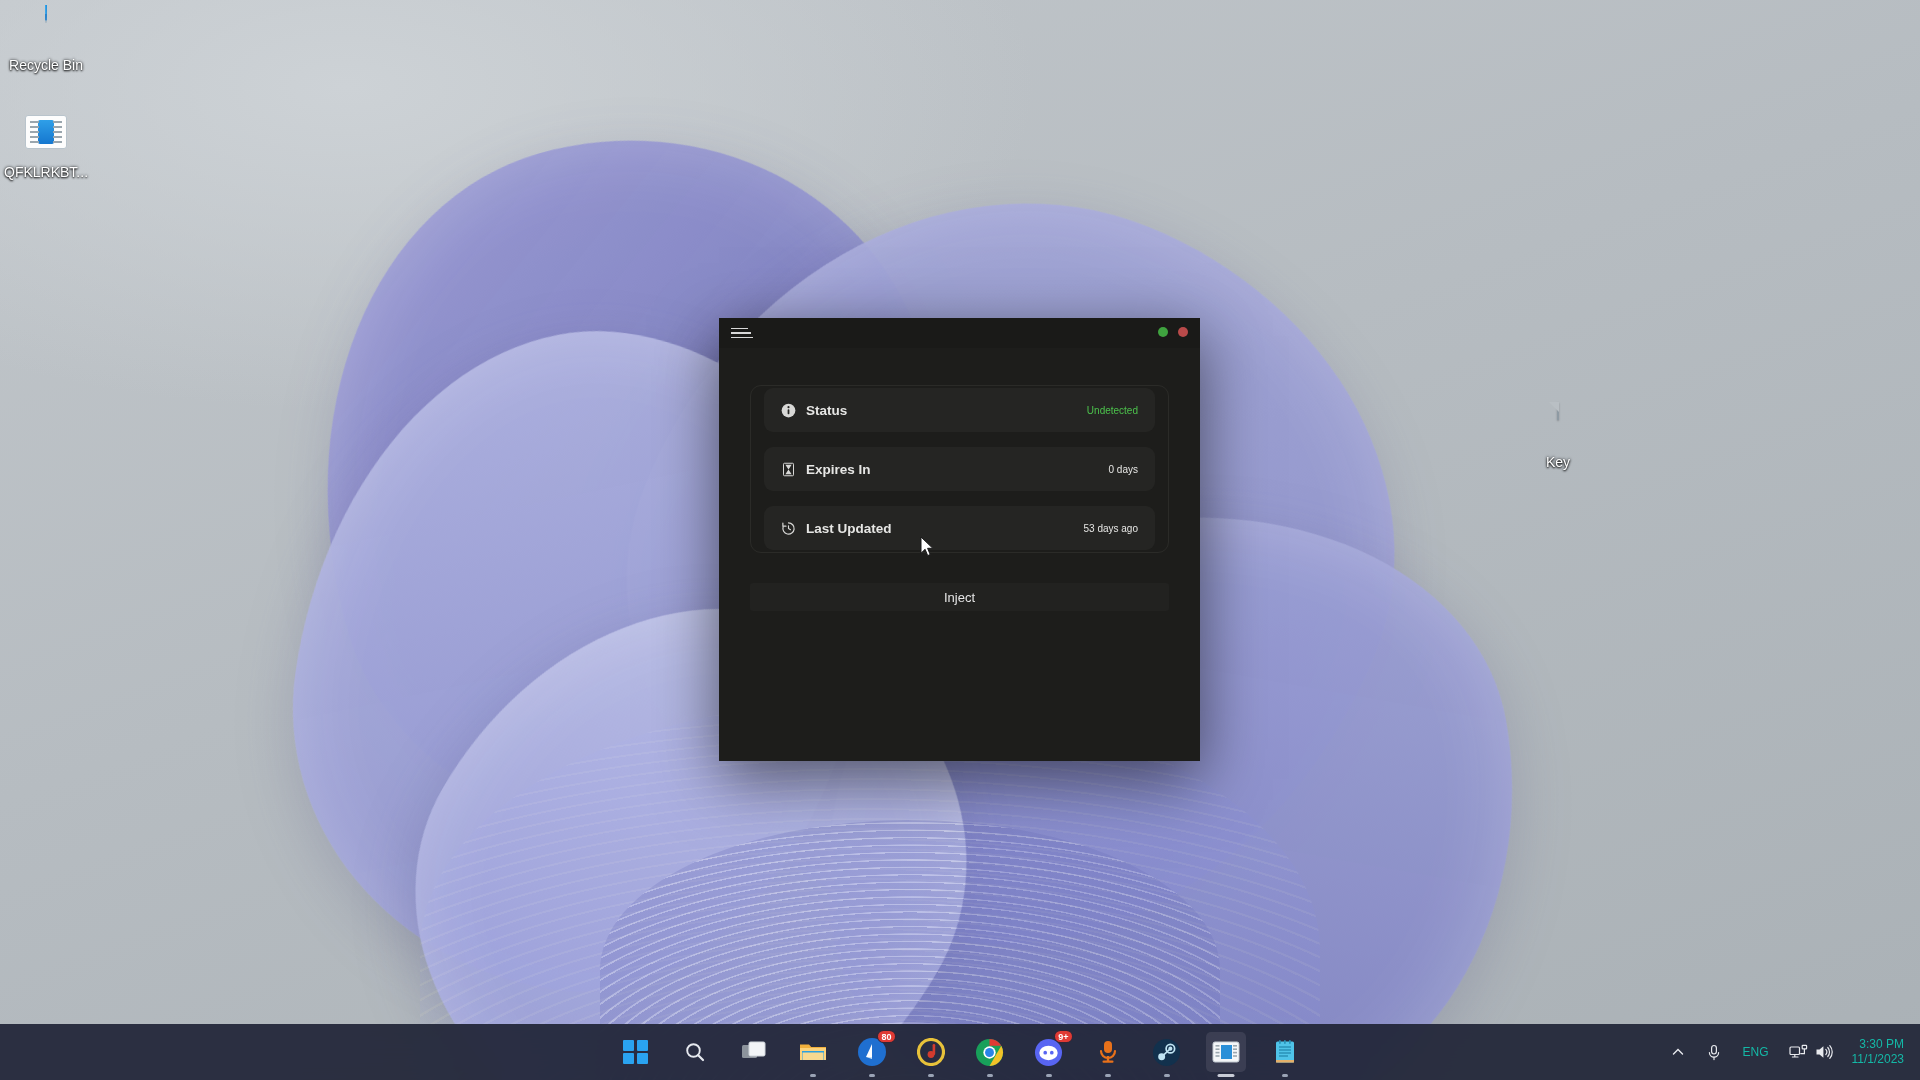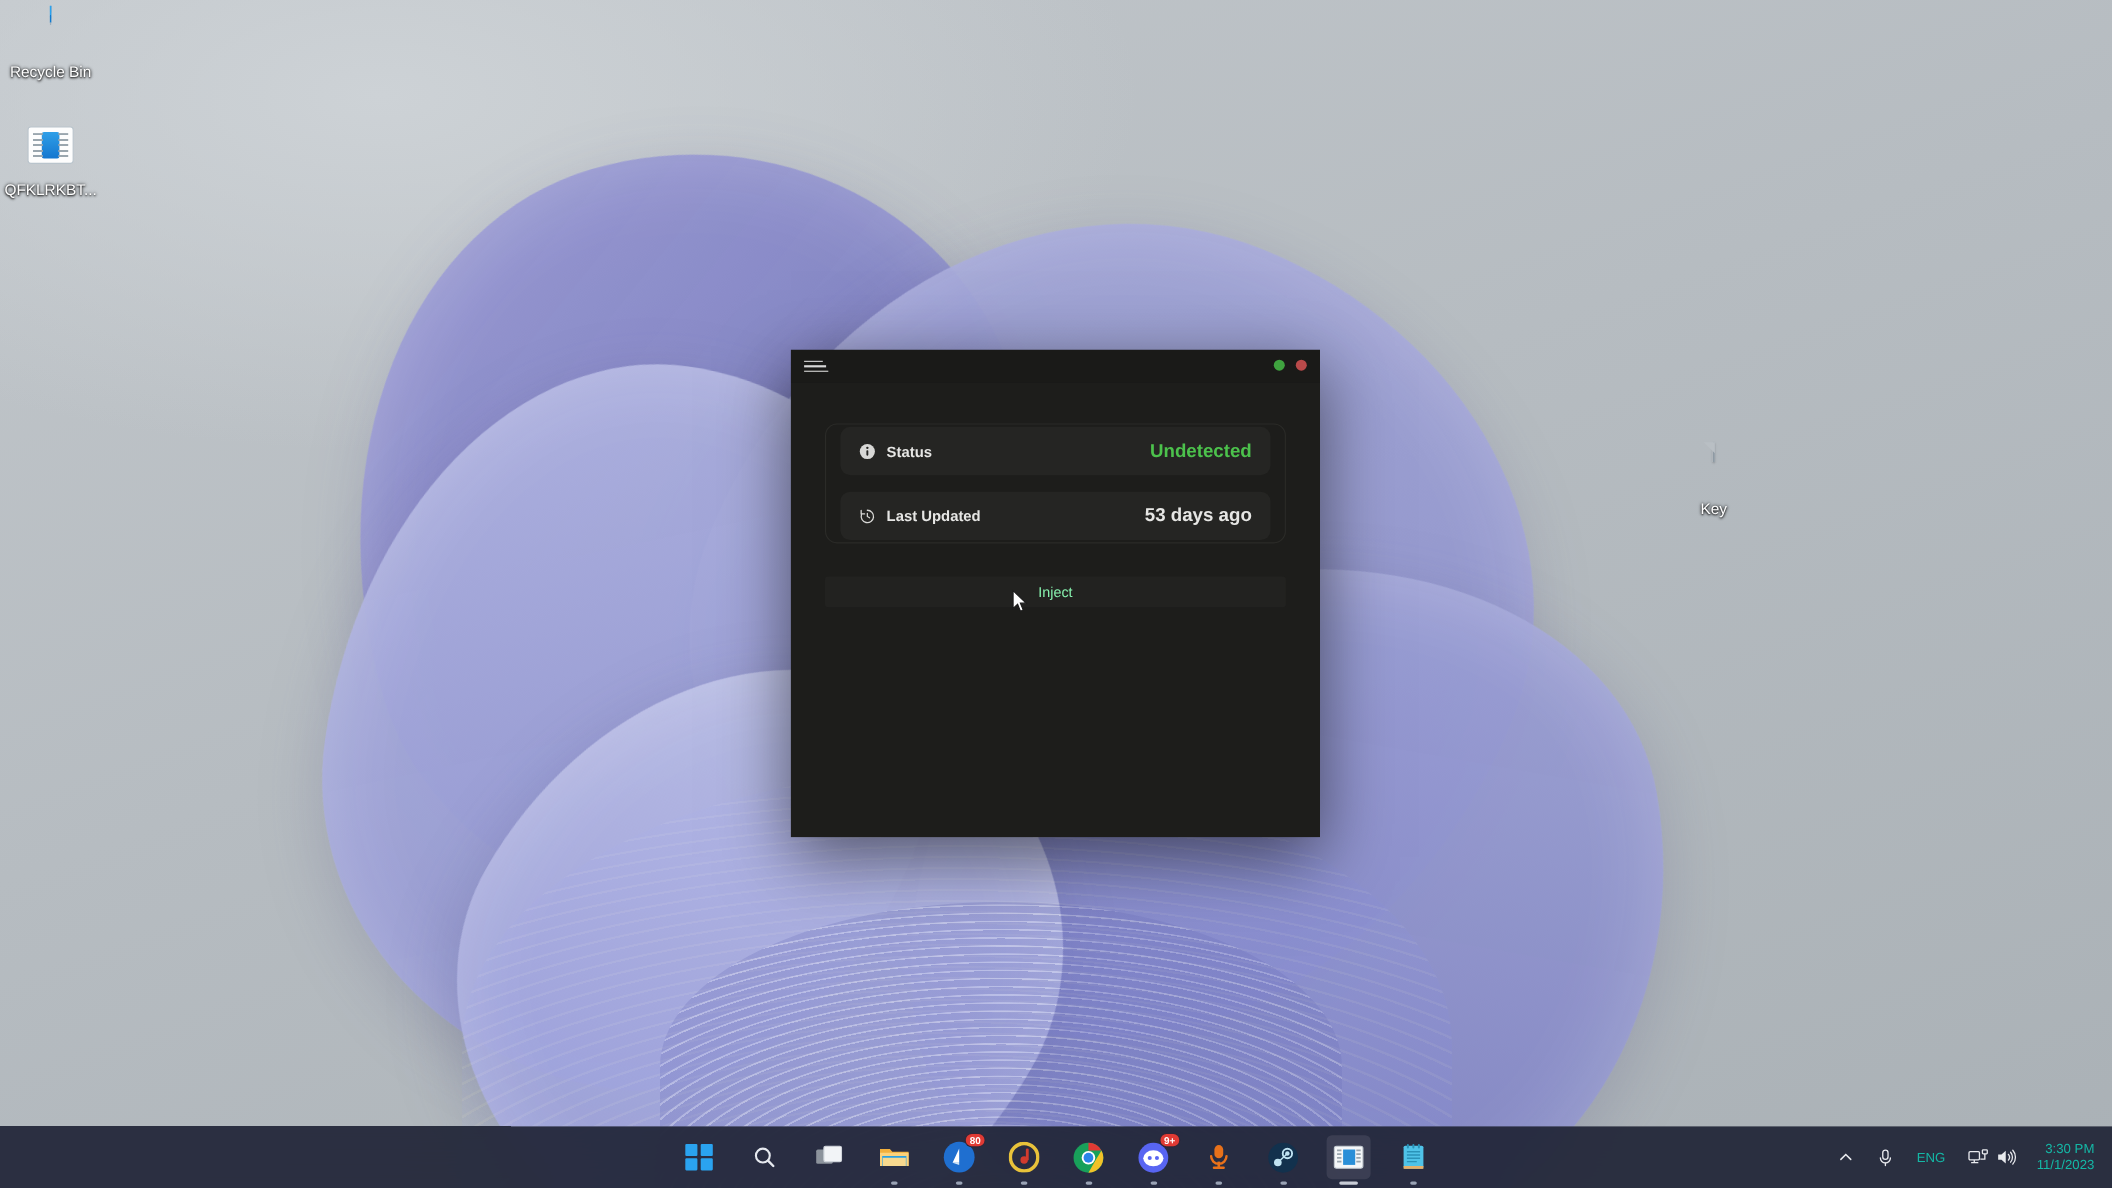--- a/index.html
+++ b/index.html
@@ -144,28 +144,28 @@
     padding: 2px 13px;
   }
   .row {
     height: 44px; background: #252523; border-radius: 9px;
     display: flex; align-items: center; padding: 0 17px;
     margin-bottom: 15px;
   }
   .row:last-child { margin-bottom: 0; justify-content: flex-end; }
   .row .ico { width: 15px; height: 15px; margin-right: 10px; flex: none; display:block; }
   .row .lbl { color: #e6e6e4; font-size: 13.5px; font-weight: 700; }
-  .row .val { margin-left: auto; font-size: 17px; font-weight: 700; color: #e6e6e4; }
+  .row .val { margin-left: auto; font-size: 10px; font-weight: 400; color: #e6e6e4; }
   .row .val.ok { color: #4cc24c; }
 
   .inject-btn {
     margin: 30px 31px 12px;
     height: 28px; border: none; background: #222220;
     border-radius: 3px; width: calc(100% - 62px);
-    color: #86efac; font-size: 13px; cursor: pointer;
+    color: #e5e5e5; font-size: 13px; cursor: pointer;
     font-family: "Liberation Sans", sans-serif;
   }
 
   .cursor {
     position: absolute; left: 920px; top: 536px;
     width: 14px; height: 21px; pointer-events: none; z-index: 60;
   }
 
   
   .taskbar {
@@ -264,20 +264,28 @@
     <div class="row">
       <svg class="ico" viewBox="0 0 24 24">
         <circle cx="12" cy="12" r="11" fill="#d8d8d6"></circle>
         <rect x="10.6" y="10" width="2.8" height="8" rx="1.2" fill="#252523"></rect>
         <circle cx="12" cy="6.6" r="1.7" fill="#252523"></circle>
       </svg>
       <span class="lbl">Status</span>
       <span class="val ok">Undetected</span>
     </div>
 
+    <div class="row">
+      <svg class="ico" viewBox="0 0 24 24">
+        <rect x="4" y="2" width="16" height="20" rx="1.5" fill="none" stroke="#d8d8d6" stroke-width="1.6"></rect>
+        <path d="M7 4.5h10L12 12 17 19.5H7L12 12z" fill="#d8d8d6"></path>
+      </svg>
+      <span class="lbl">Expires In</span>
+      <span class="val">0 days</span>
+    </div>
 
     <div class="row">
       <svg class="ico" viewBox="0 0 24 24">
         <path d="M12 3a9 9 0 1 1-8.5 6.1" fill="none" stroke="#d8d8d6" stroke-width="1.9" stroke-linecap="round"></path>
         <path d="M3 3.3v5h5" fill="none" stroke="#d8d8d6" stroke-width="1.9" stroke-linecap="round" stroke-linejoin="round"></path>
         <path d="M12 7.5V12l3.2 2" fill="none" stroke="#d8d8d6" stroke-width="1.8" stroke-linecap="round"></path>
       </svg>
       <span class="lbl">Last Updated</span>
       <span class="val">53 days ago</span>
     </div>

